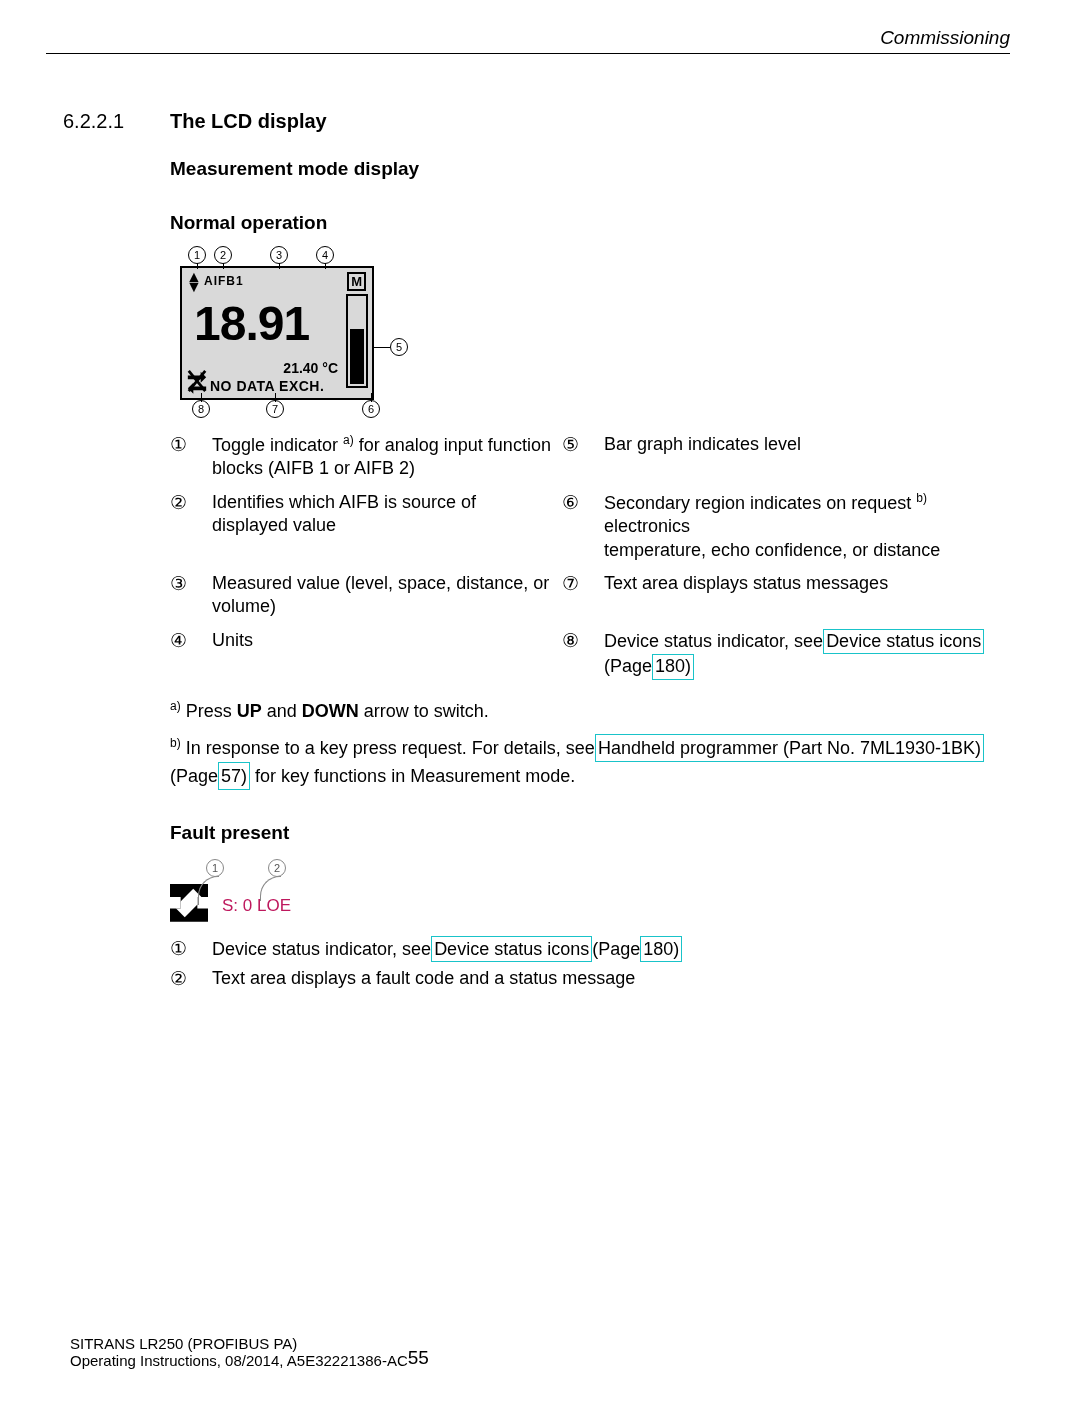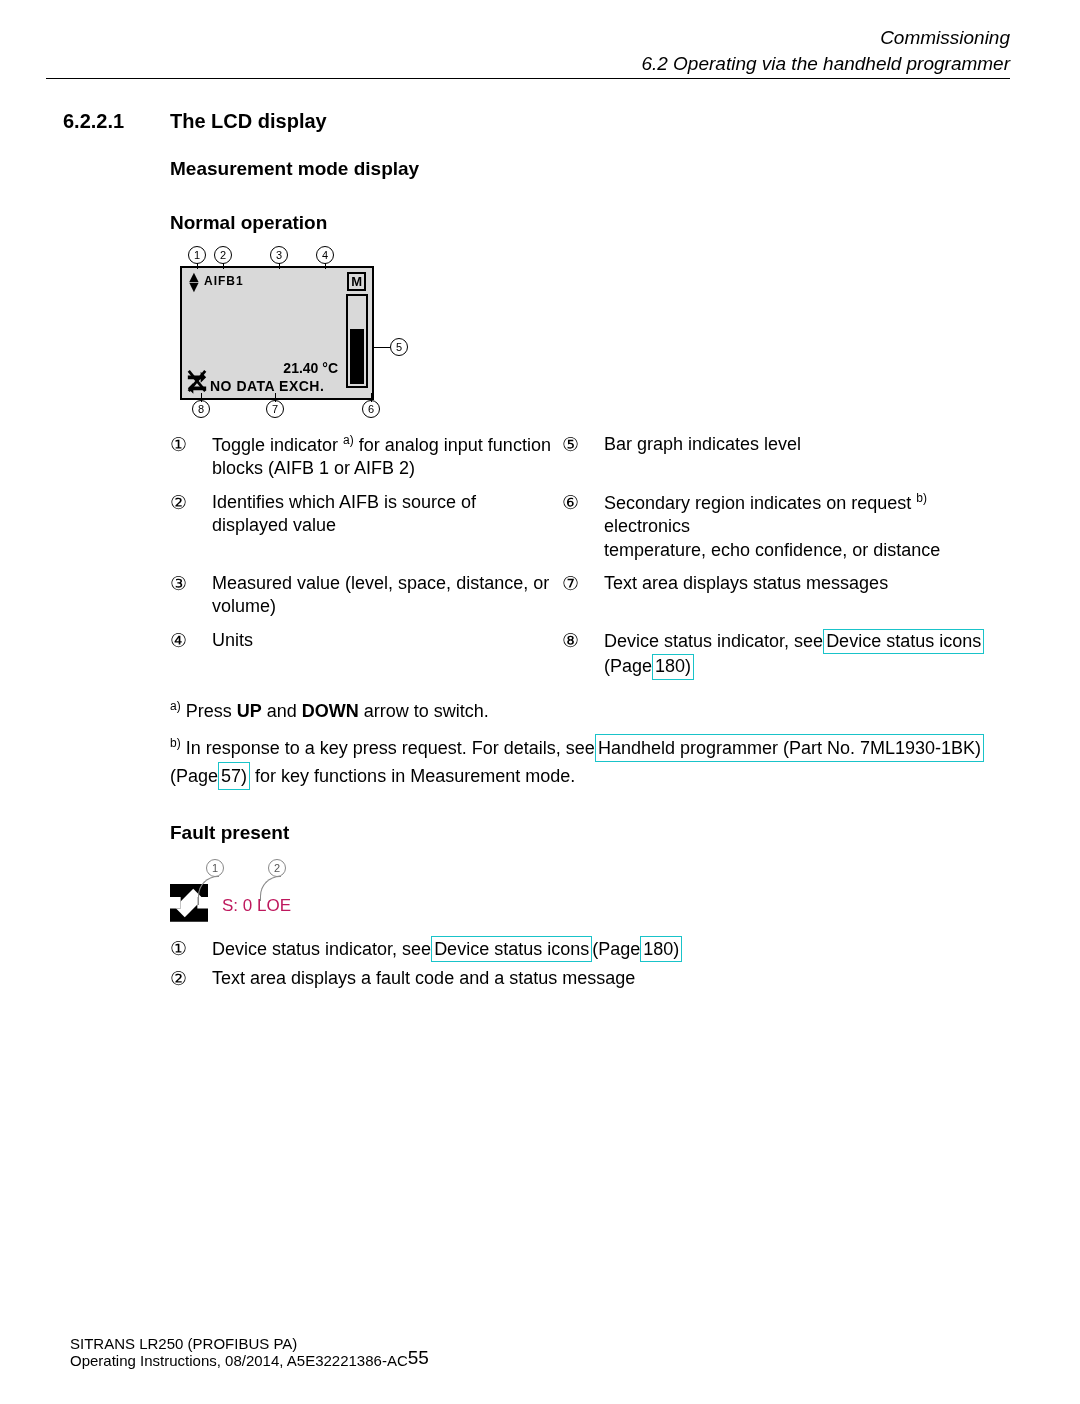--- a/index.html
+++ b/index.html
@@ -22,21 +22,21 @@
     font-style: italic;
     font-size: 19px;
     line-height: 1.35;
     border-bottom: 1.5px solid #000;
     padding-bottom: 2px;
   }
   .sec-num {
     position: absolute;
     left: 63px;
     top: 110px;
-    font-weight: 700;
+    font-weight: 400;
     font-size: 20px;
   }
   .sec-title {
     position: absolute;
     left: 170px;
     top: 110px;
     font-weight: 700;
     font-size: 20px;
   }
   .h3  { font-weight: 700; font-size: 19px; margin: 0 0 32px 0; }
@@ -128,38 +128,38 @@
   }
   .page-num { font-size: 19px; }
 </style>
 </head>
 <body>
 
 <div class="page">
 
   <div class="header">
     <div>Commissioning</div>
-    <div>6.2 Operating via the handheld programmer</div>
   </div>
 
   <div class="sec-num">6.2.2.1</div>
   <div class="sec-title">The LCD display</div>
 
   <div class="content">
 
     <div class="h3">Measurement mode display</div>
     <div class="h3b">Normal operation</div>
 
     <div class="fig-wrap">
       <div class="lcd">
         <div class="lcd-top">
           <div class="updn">▲<br>▼</div>
           <div class="aifb">AIFB1</div>
           <div class="mbox">M</div>
         </div>
+        <div class="val">18.91</div>
         <div class="temp">21.40 °C</div>
         <div class="msg">NO DATA EXCH.</div>
         <svg class="xarr" viewBox="0 0 24 28">
           <path d="M2 8 L16 8 L16 4 L22 10 L16 16 L16 12 L2 12 Z" fill="#000"></path>
           <path d="M22 20 L8 20 L8 16 L2 22 L8 28 L8 24 L22 24 Z" fill="#000"></path>
           <line x1="3" y1="3" x2="21" y2="25" stroke="#000" stroke-width="3"></line>
           <line x1="21" y1="3" x2="3" y2="25" stroke="#000" stroke-width="3"></line>
         </svg>
         <div class="bar">
             <div class="bar-fill"></div>

